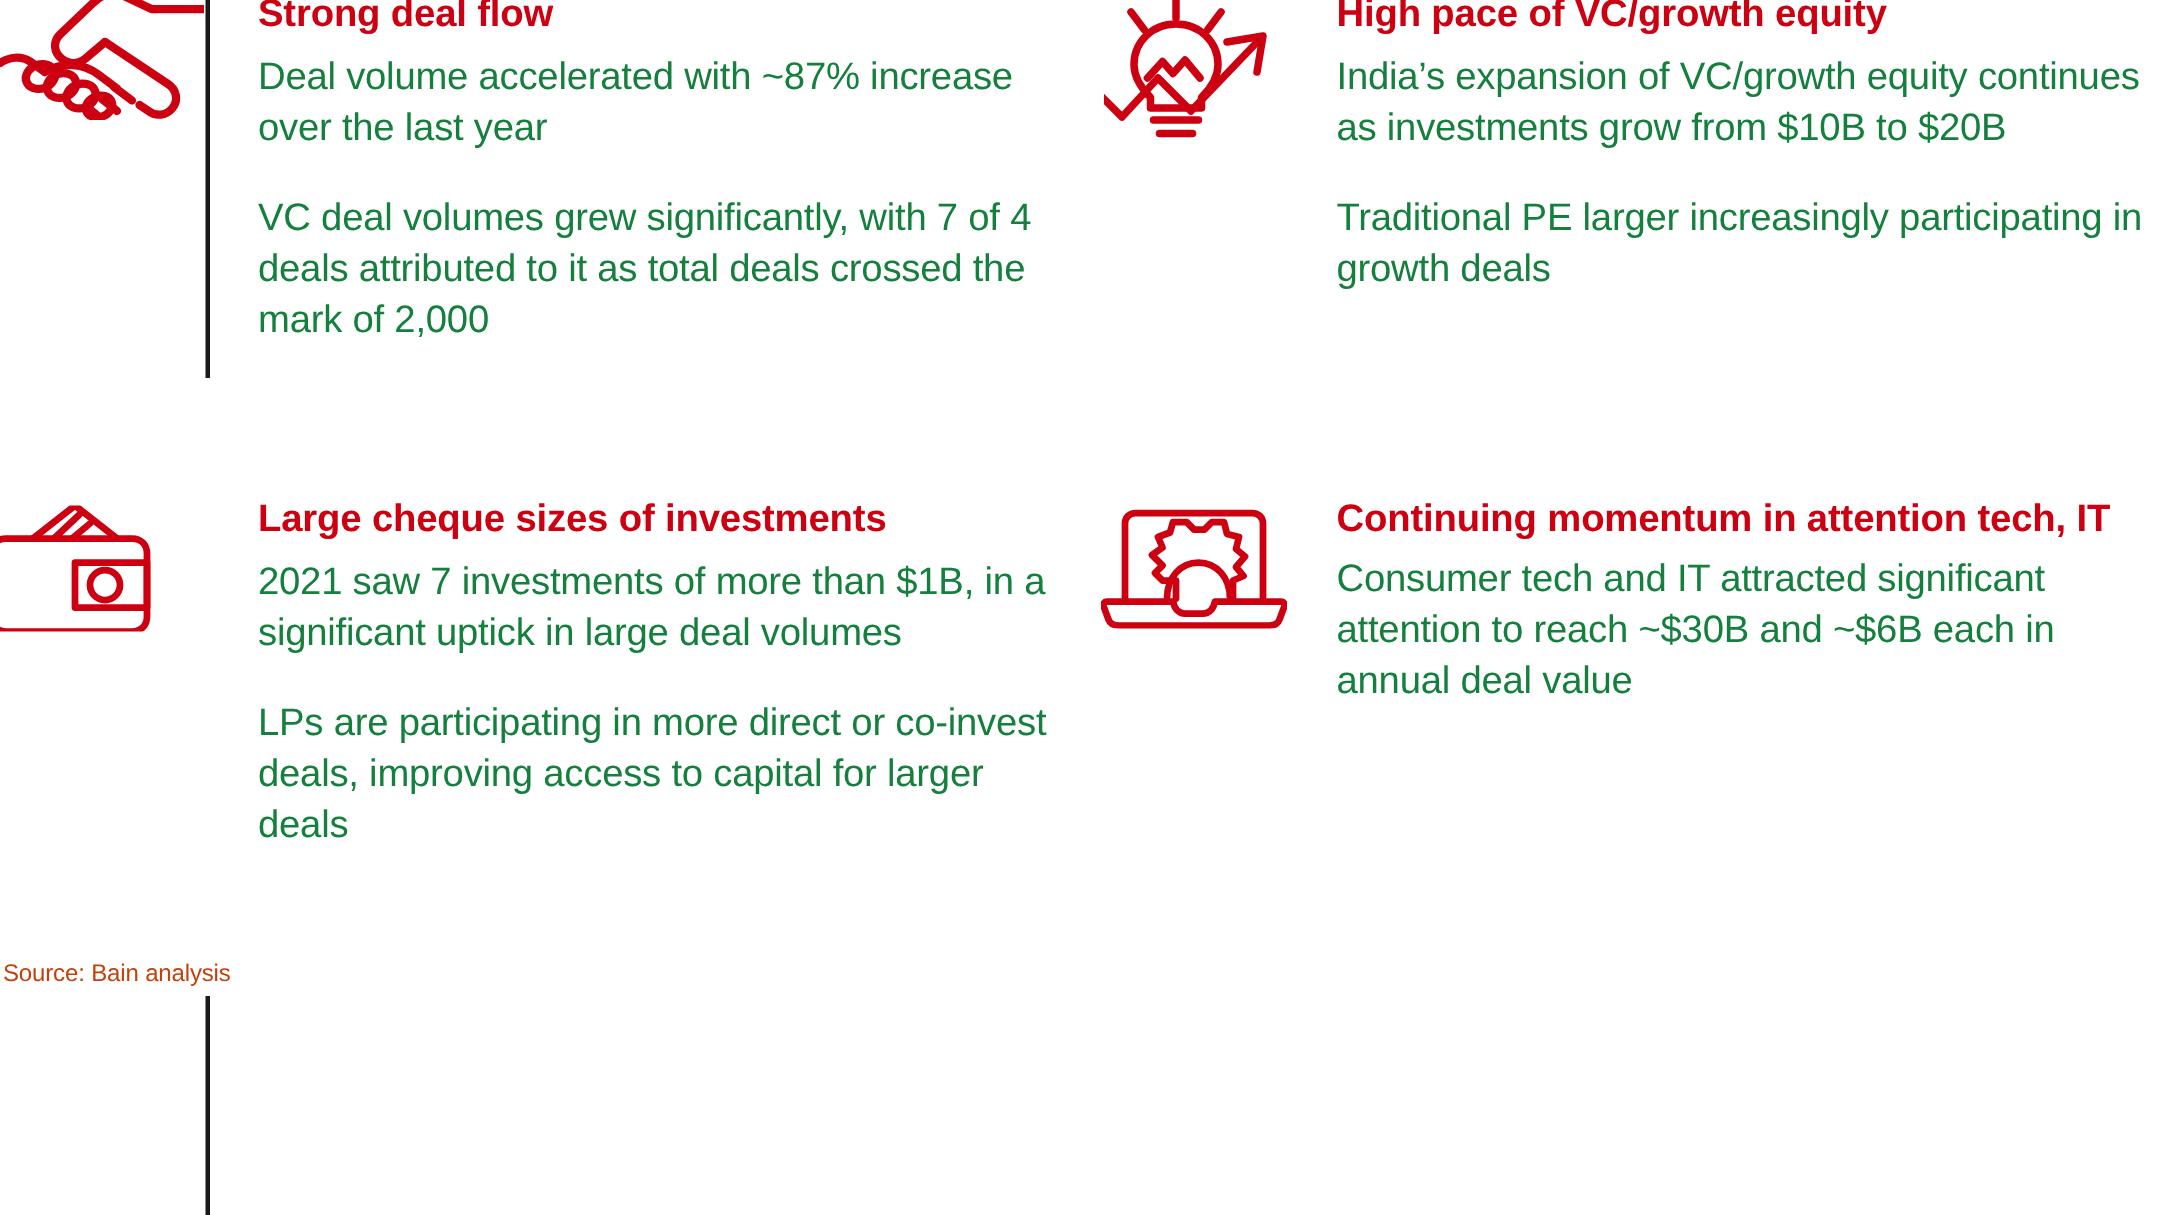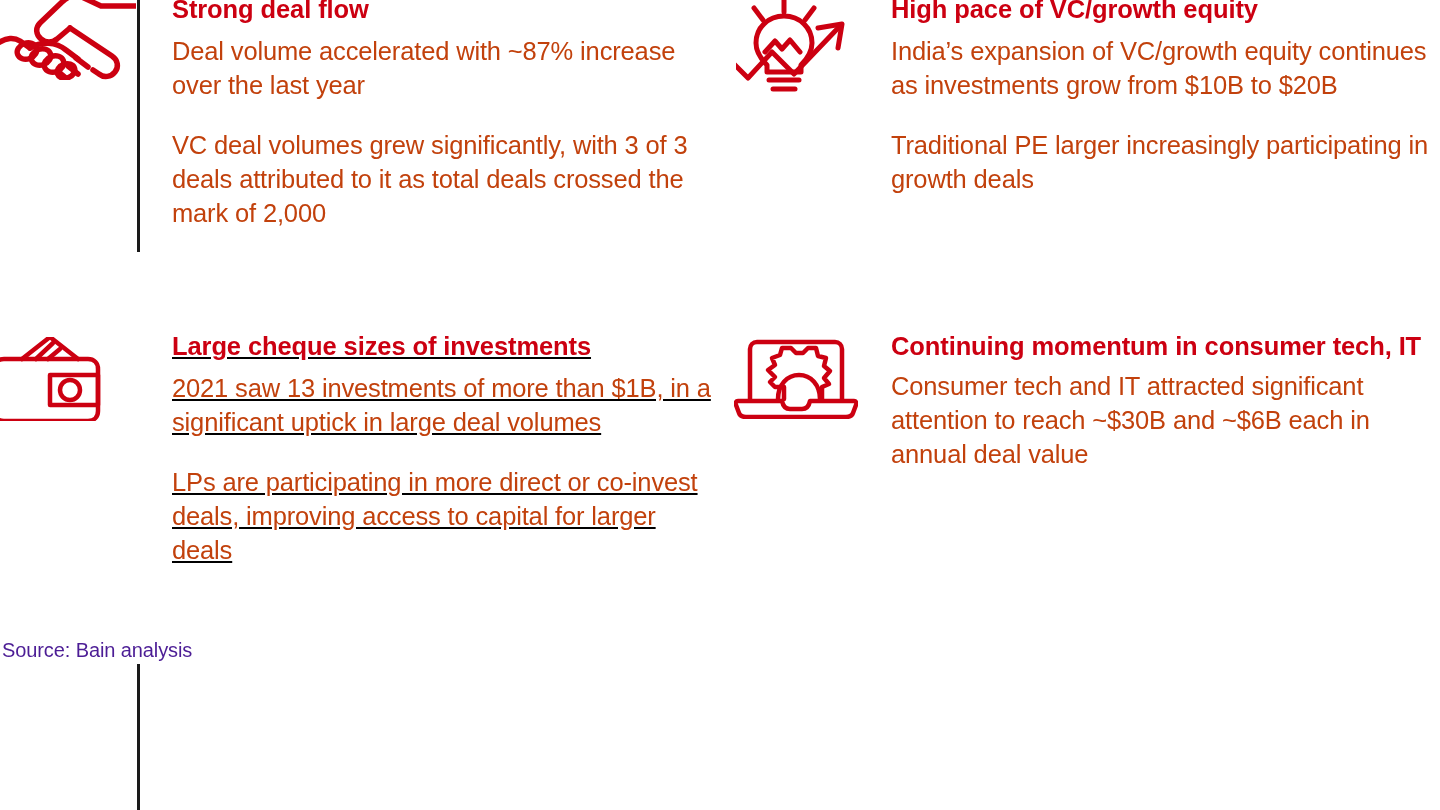--- a/index.html
+++ b/index.html
@@ -74,45 +74,45 @@
     color: #CC0011;
     font-weight: bold;
     font-size: 25.5px;
     line-height: 31px;
     letter-spacing: -0.1px;
     margin: 0 0 9px 0;
     white-space: pre-line;
   }
 
   .card-para {
-    color: #c2410c;
+    color: #15803d;
     font-size: 25.5px;
     line-height: 34px;
     letter-spacing: -0.15px;
     margin: 0 0 26px 0;
     white-space: pre-line;
   }
   .card-para:last-child { margin-bottom: 0; }
 
   
   #q-top-left    .text-cell { width: 560px; }
   #q-top-right   .text-cell { width: 570px; }
-  #q-bottom-left .text-cell { width: 560px; text-decoration: underline; }
+  #q-bottom-left .text-cell { width: 560px; }
   #q-bottom-right .text-cell { width: 560px; }
 
   #q-bottom-right .card-heading { margin-bottom: 7px; }
 
   
   .source-note {
     position: absolute;
     left: 2px;
     bottom: 10px;
-    font-size: 20px;
+    font-size: 16px;
     line-height: 24px;
-    color: #4c1d95;
+    color: #c2410c;
     letter-spacing: -0.1px;
   }
 </style>
 </head>
 <body>
 
 <div class="slide">
 
   <div class="quadrant" id="q-top-left">
     <div class="icon-cell">
@@ -133,21 +133,21 @@
           <ellipse cx="66" cy="77" rx="9" ry="7" transform="rotate(-20 66 77)"></ellipse>
 
           <path d="M30 54 C42 47 56 48 66 56 L78 65"></path>
         </g>
       </svg>
     </div>
     <div class="divider" id="divider-top-left"></div>
     <div class="text-cell">
       <h2 class="card-heading">Strong deal flow</h2>
       <p class="card-para">Deal volume accelerated with ~87% increase over the last year</p>
-      <p class="card-para">VC deal volumes grew significantly, with 3 of 3 deals attributed to it as total deals crossed the mark of 2,000</p>
+      <p class="card-para">VC deal volumes grew significantly, with 7 of 4 deals attributed to it as total deals crossed the mark of 2,000</p>
     </div>
   </div>
 
   <div class="quadrant" id="q-top-right">
     <div class="icon-cell">
       <svg width="128" height="110" viewBox="0 0 128 110">
         <g fill="none" stroke="#CC0011" stroke-width="5" stroke-linecap="round" stroke-linejoin="round">
 
           <path d="M48 4 V18"></path>
           <path d="M18 14 L27 26"></path>
@@ -186,21 +186,21 @@
 
           <path d="M50 38 H98 V68 H50 Z"></path>
 
           <circle cx="70" cy="53" r="10"></circle>
         </g>
       </svg>
     </div>
     <div class="divider" id="divider-bottom-left"></div>
     <div class="text-cell">
       <h2 class="card-heading">Large cheque sizes of investments</h2>
-      <p class="card-para">2021 saw 13 investments of more than $1B, in a significant uptick in large deal volumes</p>
+      <p class="card-para">2021 saw 7 investments of more than $1B, in a significant uptick in large deal volumes</p>
       <p class="card-para">LPs are participating in more direct or co-invest deals, improving access to capital for larger deals</p>
     </div>
   </div>
 
   <div class="quadrant" id="q-bottom-right">
     <div class="icon-cell">
       <svg width="124" height="80" viewBox="0 0 124 80">
         <g fill="none" stroke="#CC0011" stroke-width="4.5" stroke-linecap="round" stroke-linejoin="round">
 
           <path d="M16 60 V10 C16 6 19 3 23 3 H101 C105 3 108 6 108 10 V60"></path>
@@ -208,20 +208,20 @@
           <path d="M4 62 H48 C49 67 52 70 56 70 H68 C72 70 75 67 76 62 H120 C122 62 123 64 122 66 L119 74 C118 77 115 78 112 78 H12 C9 78 6 77 5 74 L2 66 C1 64 2 62 4 62 Z"></path>
 
           <path d="M50 60 V48 L41 48 L36 43 L41 38 L34 31 L41 26 L38 19 L46 16 L48 9 H57 L62 14 L69 14 L74 9 H82 L84 17 L92 19 L90 27 L96 32 L90 39 L95 45 L88 48 V60"></path>
 
           <path d="M44 60 C44 46 53 36 65 36 C77 36 86 46 86 60"></path>
         </g>
       </svg>
     </div>
 
     <div class="text-cell">
-      <h2 class="card-heading">Continuing momentum in consumer tech, IT</h2>
+      <h2 class="card-heading">Continuing momentum in attention tech, IT</h2>
       <p class="card-para">Consumer tech and IT attracted significant attention to reach ~$30B and ~$6B each in annual deal value</p>
     </div>
   </div>
 
   <div class="source-note">Source: Bain analysis</div>
 
 </div>
 
 </body></html>

